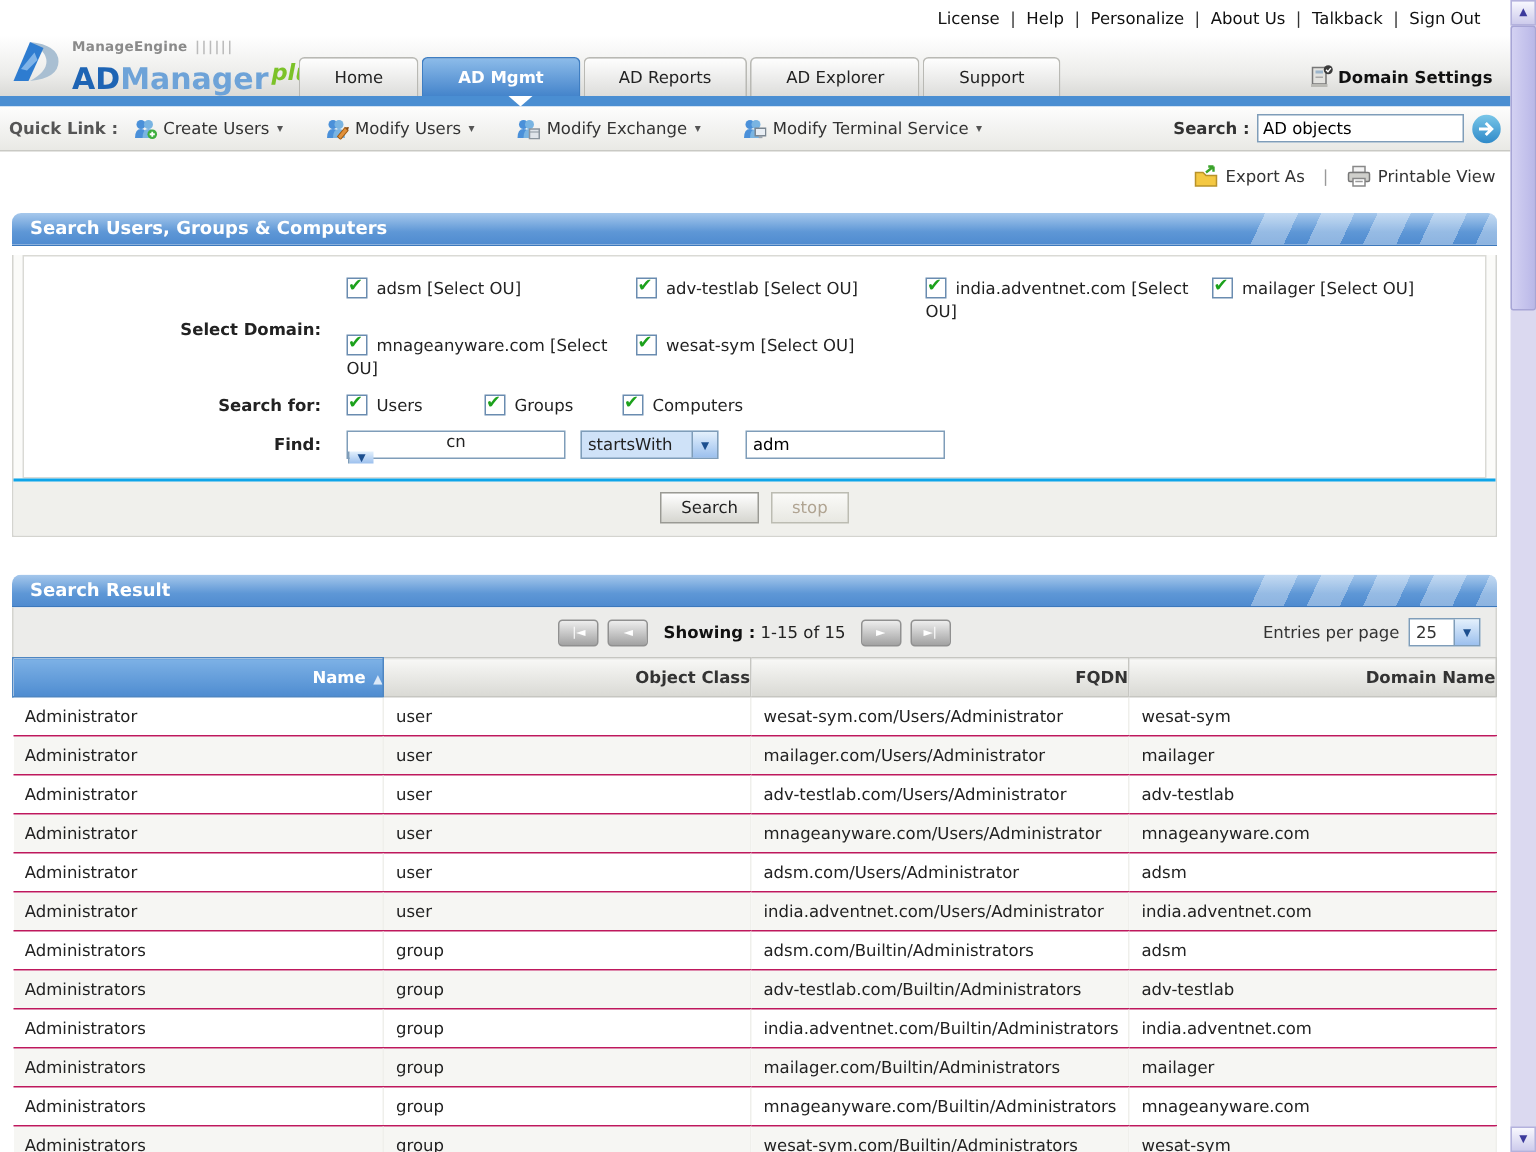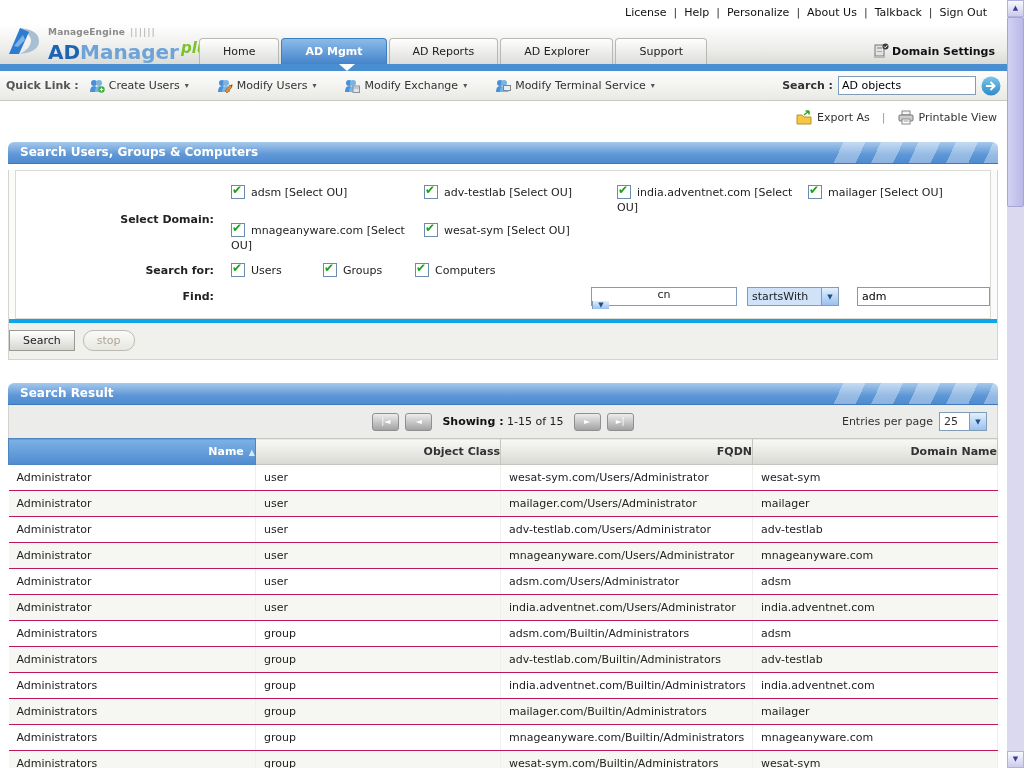--- a/index.html
+++ b/index.html
@@ -62,21 +62,21 @@
   .panel-hd{height:21px;background:linear-gradient(#a6c8ec,#5e97d6 60%,#4f8bd0);
             border-bottom:1px solid #3c78bc;border-radius:6px 6px 0 0;
             color:#fff;font-weight:bold;font-size:12px;line-height:21px;padding-left:12px;
             position:relative;overflow:hidden;}
   .panel-hd::after{content:"";position:absolute;right:0;top:0;bottom:0;width:170px;
             background:repeating-linear-gradient(115deg,rgba(255,255,255,0) 0 14px,rgba(255,255,255,.35) 14px 34px);}
   #panel1{position:absolute;top:142px;left:8px;width:990px;}
   .panel1-body{border:1px solid #d4d4cf;border-top:none;background:#fbfbf9;}
   .form-box{margin:6px 6px 0 6px;background:#fff;border:1px solid #dadad5;padding:14px 0 12px 0;}
   .frow{display:flex;align-items:center;margin-bottom:10px;}
-  .frow:last-child{margin-bottom:0;justify-content:space-between;}
+  .frow:last-child{margin-bottom:0;}
   .flabel{width:198px;text-align:right;font-weight:bold;color:#222;padding-right:10px;flex:none;}
   .dgrid{display:grid;grid-template-columns:193px 193px 191px 185px;row-gap:8px;padding-left:7px;flex:1;}
   .ditem{line-height:15px;padding-right:8px;}
   .xpcb{display:inline-block;width:12px;height:12px;border:1px solid #6a8cb0;background:#fff;
         vertical-align:-3px;margin-right:6px;position:relative;cursor:pointer;}
   .xpcb.checked::after{content:"✔";position:absolute;left:0;top:-3px;color:#1ca11c;font-size:12px;font-weight:bold;}
   .otitem{display:inline-block;width:92px;}
   .otitem:last-child{width:auto;}
   #objtypes{padding-left:7px;}
   .findrow{padding-left:7px;display:flex;align-items:center;}
@@ -84,25 +84,25 @@
          box-sizing:border-box;cursor:pointer;}
   .combo .ctext{padding:0 4px;flex:1;white-space:nowrap;}
   .combo .cbtn{width:16px;align-self:stretch;background:linear-gradient(#e3f0fc,#9cc0ee);
          border-left:1px solid #7f9db9;display:flex;align-items:center;justify-content:center;
          color:#1c4f8f;font-size:7px;}
   .combo.focusblue{background:#cfe2f8;}
   #attr-combo{width:146px;margin-right:10px;flex-direction:column;}
   #op-combo{width:92px;}
   #find-input{width:133px;height:19px;box-sizing:border-box;border:1px solid #7f9db9;
          margin-left:18px;font:11px "DejaVu Sans",sans-serif;padding:0 4px;}
-  .btn-strip{background:#f0f0ec;border-top:4px solid #0ea5e9;padding:7px 0 8px 0;
-         display:flex;justify-content:flex-start;gap:8px;}
+  .btn-strip{background:#f0f0ec;border-top:2px solid #0ea5e9;padding:7px 0 8px 0;
+         display:flex;justify-content:center;gap:8px;}
   .btn{background:linear-gradient(#ffffff,#d6d6d0);border:1px solid #9a9a94;padding:3px 13px;
        font:11px "DejaVu Sans",sans-serif;color:#222;cursor:pointer;}
-  .btn.disabled{color:#b0a492;border-color:#bcbcb2;background:linear-gradient(#fafaf8,#e8e8e2);cursor:default;border-radius:10px;}
+  .btn.disabled{color:#b0a492;border-color:#bcbcb2;background:linear-gradient(#fafaf8,#e8e8e2);cursor:default;}
 
   
   #panel2{position:absolute;top:383px;left:8px;width:990px;height:385px;overflow:hidden;}
   .pag{height:33px;background:#ececea;border-left:1px solid #d4d4cf;border-right:1px solid #d4d4cf;
        position:relative;display:flex;align-items:center;justify-content:center;gap:6px;box-sizing:border-box;}
   .pgbtn{width:25px;height:16px;border-radius:3px;border:1px solid #909090;cursor:pointer;
          background:linear-gradient(#ededed,#a2a2a2);color:#fff;font-size:8px;
          display:flex;align-items:center;justify-content:center;line-height:1;}
   .showing{margin:0 4px;color:#222;}
   .showing b{color:#111;}

